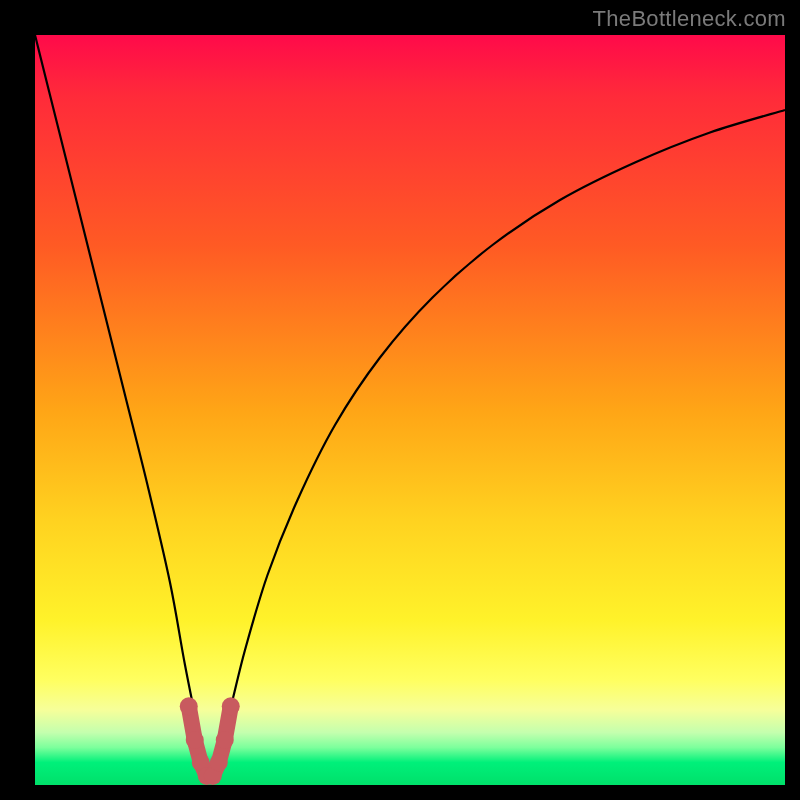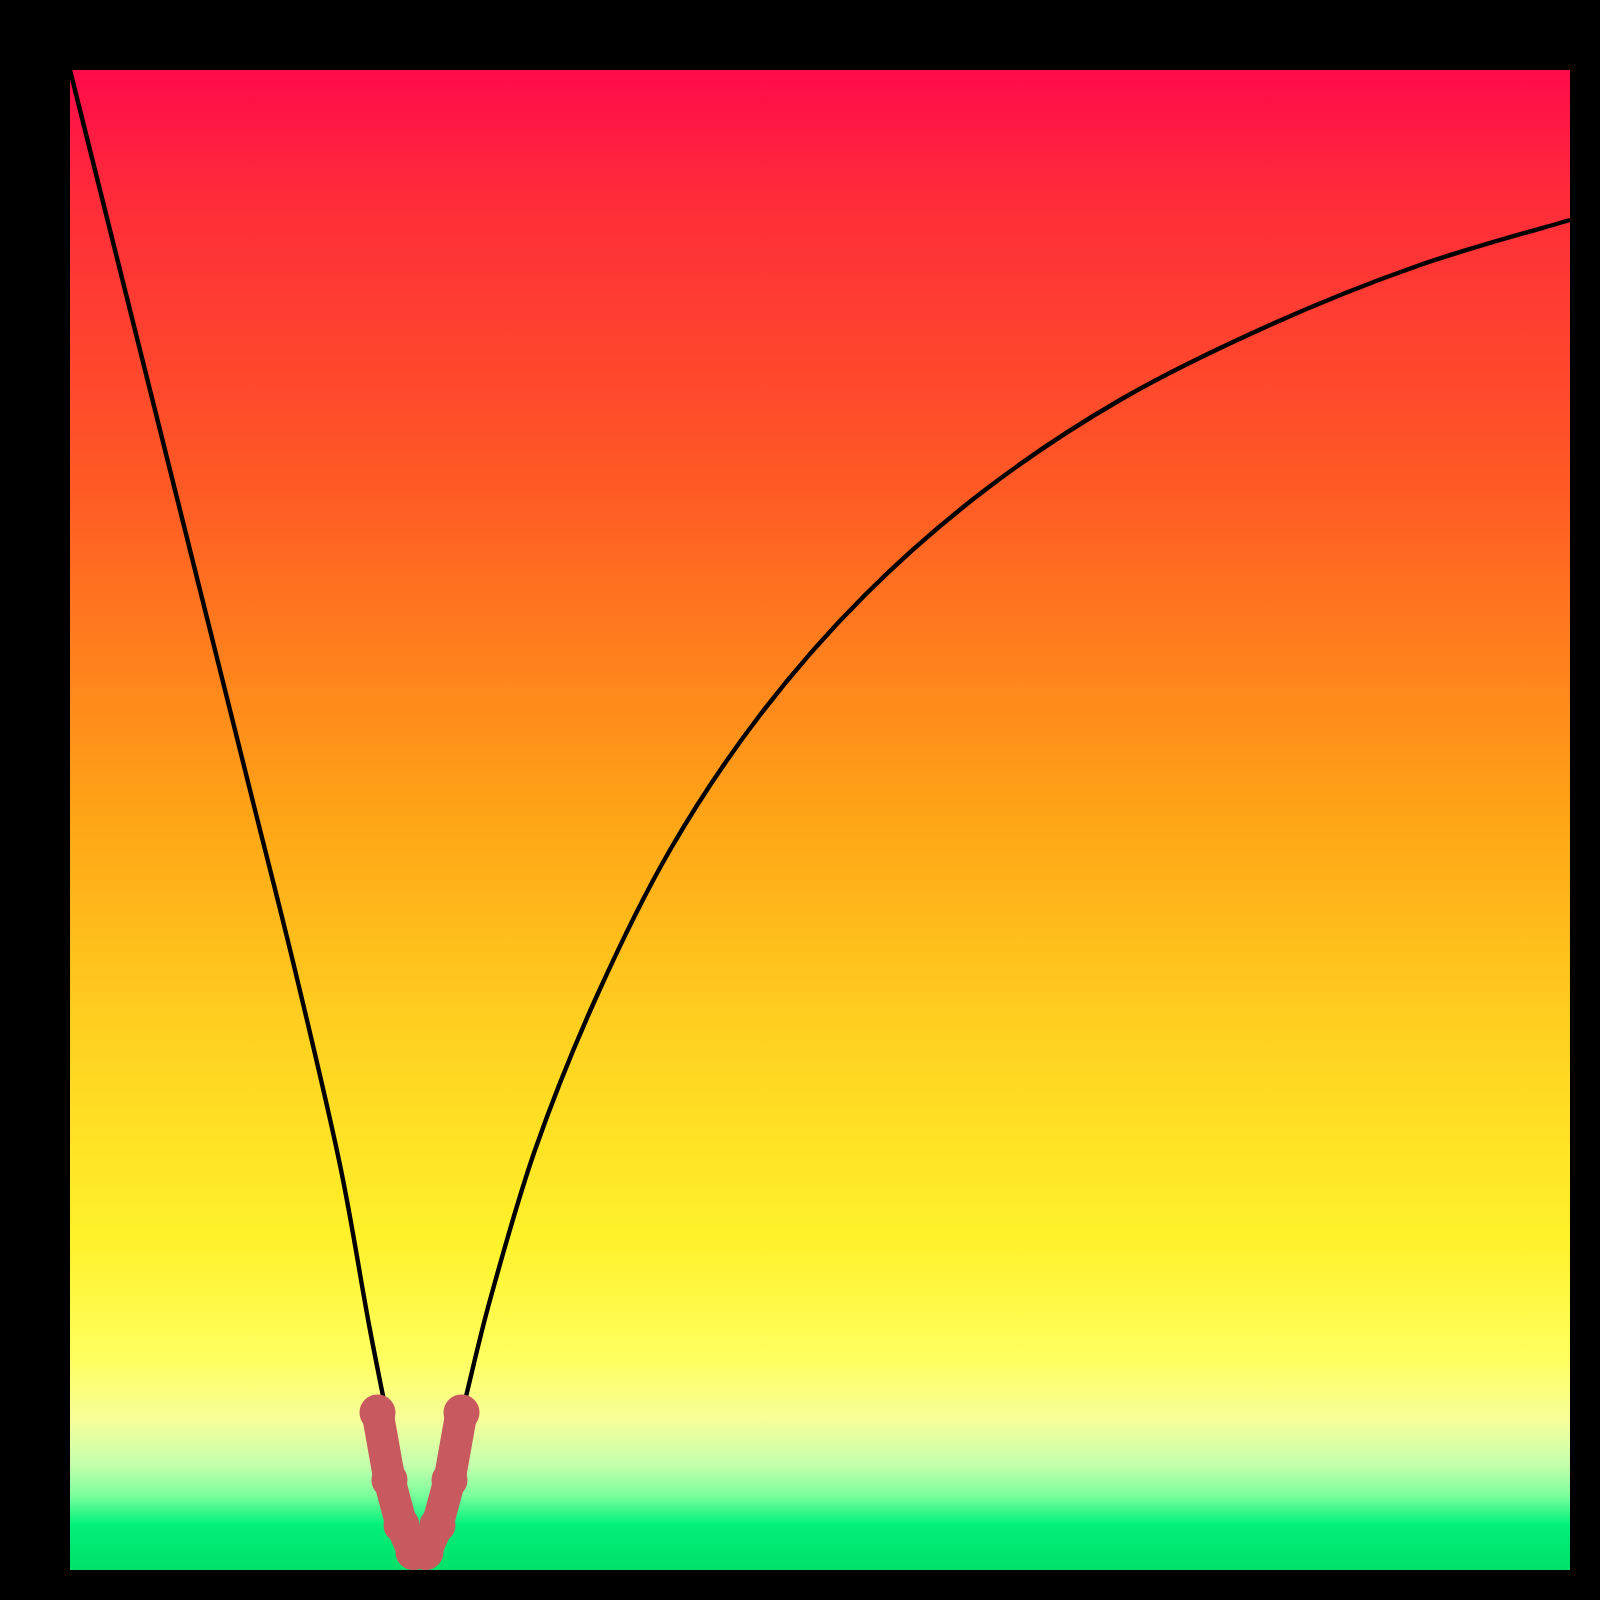--- a/index.html
+++ b/index.html
@@ -59,20 +59,21 @@
     width: 750px;
     height: 750px;
     overflow: visible;
   }
 </style>
 </head>
 <body>
 
 <div class="frame">
 
+  <div class="watermark">TheBottleneck.com</div>
 
   <div class="plot-area">
     <svg class="curve" viewBox="0 0 750 750">
       <path d="M 0 0 C 3.75 15, 15 60, 22.5 90 C 30 120, 37.5 150, 45 180 C 52.5 210, 60 240, 67.5 270 C 75 300, 82.5 330, 90 360 C 97.5 390, 105 418.75, 112.5 450 C 120 481.25, 128.75 517.5, 135 547.5 C 141.25 577.5, 145 603.75, 150 630 C 155 656.25, 161.25 686.25, 165 705 C 168.75 723.75, 170 738.75, 172.5 742.5 C 175 746.25, 176.25 738.75, 180 727.5 C 183.75 716.25, 190 693.75, 195 675 C 200 656.25, 203.75000000000003 637.5, 210.00000000000003 615 C 216.25000000000003 592.5, 223.75 565, 232.5 540 C 241.25 515, 251.25 490, 262.5 465 C 273.75 440, 286.25 413.75, 300 390 C 313.75 366.25, 328.75 343.75000000000006, 345 322.50000000000006 C 361.25 301.25000000000006, 378.75 281.25, 397.5 262.5 C 416.25 243.75, 436.25 226.25, 457.5 210 C 478.75 193.75, 501.25 178.75, 525 165 C 548.75 151.25, 575 138.75, 600 127.5 C 625 116.25, 650 106.25, 675 97.5 C 700 88.75, 737.5 78.75, 750 75" fill="none" stroke="#000000" stroke-width="2.2"></path>
       <g>
           <path d="M 153.75 671.25 L 159.75 705 L 165.75 727.5 L 171.75 741 L 177.75 741 L 183.75 727.5 L 189.75 705 L 195.75 671.25" fill="none" stroke="#c85a5f" stroke-width="16" stroke-linecap="round" stroke-linejoin="round"></path>
           <circle cx="153.75" cy="671.25" r="9" fill="#c85a5f"></circle>
           <circle cx="159.75" cy="705" r="9" fill="#c85a5f"></circle>
           <circle cx="165.75" cy="727.5" r="9" fill="#c85a5f"></circle>
           <circle cx="171.75" cy="741" r="9" fill="#c85a5f"></circle>

